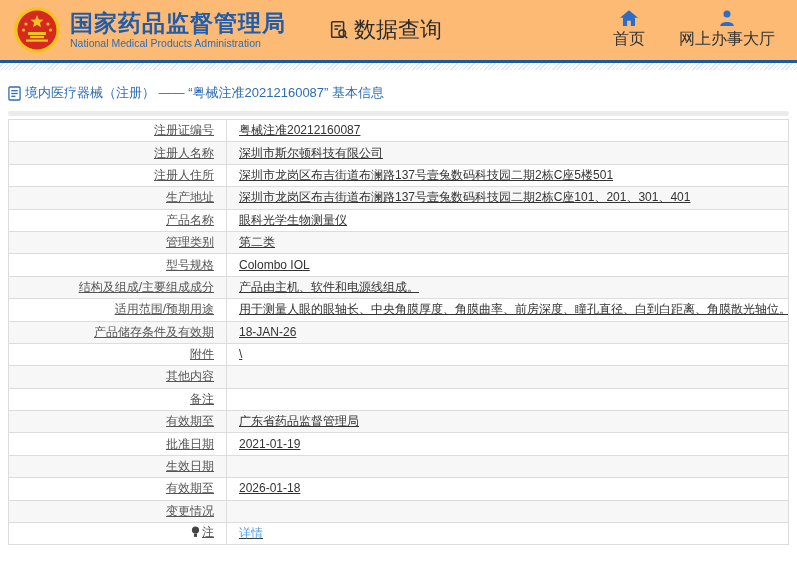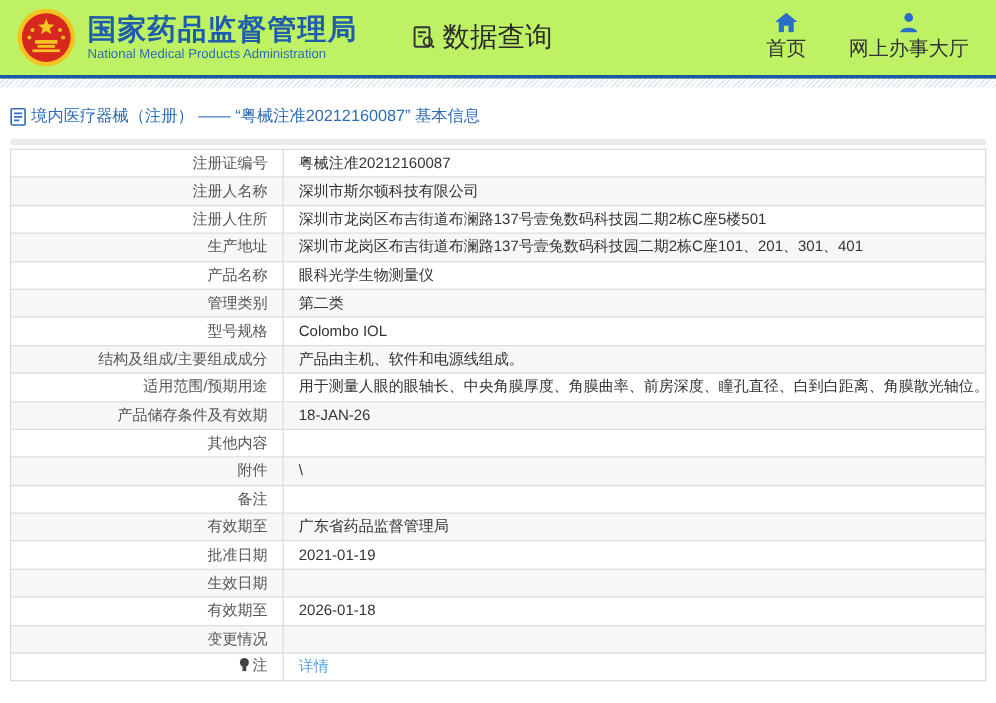--- a/index.html
+++ b/index.html
@@ -6,21 +6,21 @@
   html, body { width: 797px; height: 562px; overflow: hidden; }
   body {
     font-family: "Liberation Sans", "DejaVu Sans", sans-serif;
     background: #ffffff;
     color: #333;
   }
 
   
   .header {
     height: 63px;
-    background: #bef264;
+    background: #fdba74;
     display: flex;
     align-items: center;
     padding: 0 22px 0 13px;
     border-bottom: 3px solid #1b5aa0;
   }
   .logo { width: 48px; height: 48px; flex: 0 0 auto; cursor: pointer; }
   .org-names { margin-left: 9px; }
   .org-cn {
     font-size: 23px;
     font-weight: bold;
@@ -80,20 +80,21 @@
     font-size: 12px;
     table-layout: fixed;
   }
   .info-table td {
     border: 1px solid #dcdcdc;
     height: 22.4px;
     padding: 2px 12px;
     line-height: 1.25;
     white-space: nowrap;
     overflow: hidden;
+    text-decoration: underline;
   }
   .info-table td.lbl {
     width: 218px;
     text-align: right;
     color: #555;
   }
   .info-table td.val { color: #333; }
   .info-table tr:nth-child(even) { background: #f7f7f7; }
   .info-table a {
     color: #55a0e0;
@@ -201,26 +202,26 @@
   </tr>
       <tr>
     <td class="lbl"><span>适用范围/预期用途</span></td>
     <td class="val">用于测量人眼的眼轴长、中央角膜厚度、角膜曲率、前房深度、瞳孔直径、白到白距离、角膜散光轴位。</td>
   </tr>
       <tr>
     <td class="lbl"><span>产品储存条件及有效期</span></td>
     <td class="val">18-JAN-26</td>
   </tr>
       <tr>
-    <td class="lbl"><span>其他内容</span></td>
-    <td class="val"></td>
-  </tr>
-      <tr>
     <td class="lbl"><span>附件</span></td>
     <td class="val">\</td>
+  </tr>
+      <tr>
+    <td class="lbl"><span>其他内容</span></td>
+    <td class="val"></td>
   </tr>
       <tr>
     <td class="lbl"><span>备注</span></td>
     <td class="val"></td>
   </tr>
       <tr>
     <td class="lbl"><span>有效期至</span></td>
     <td class="val">广东省药品监督管理局</td>
   </tr>
       <tr>

